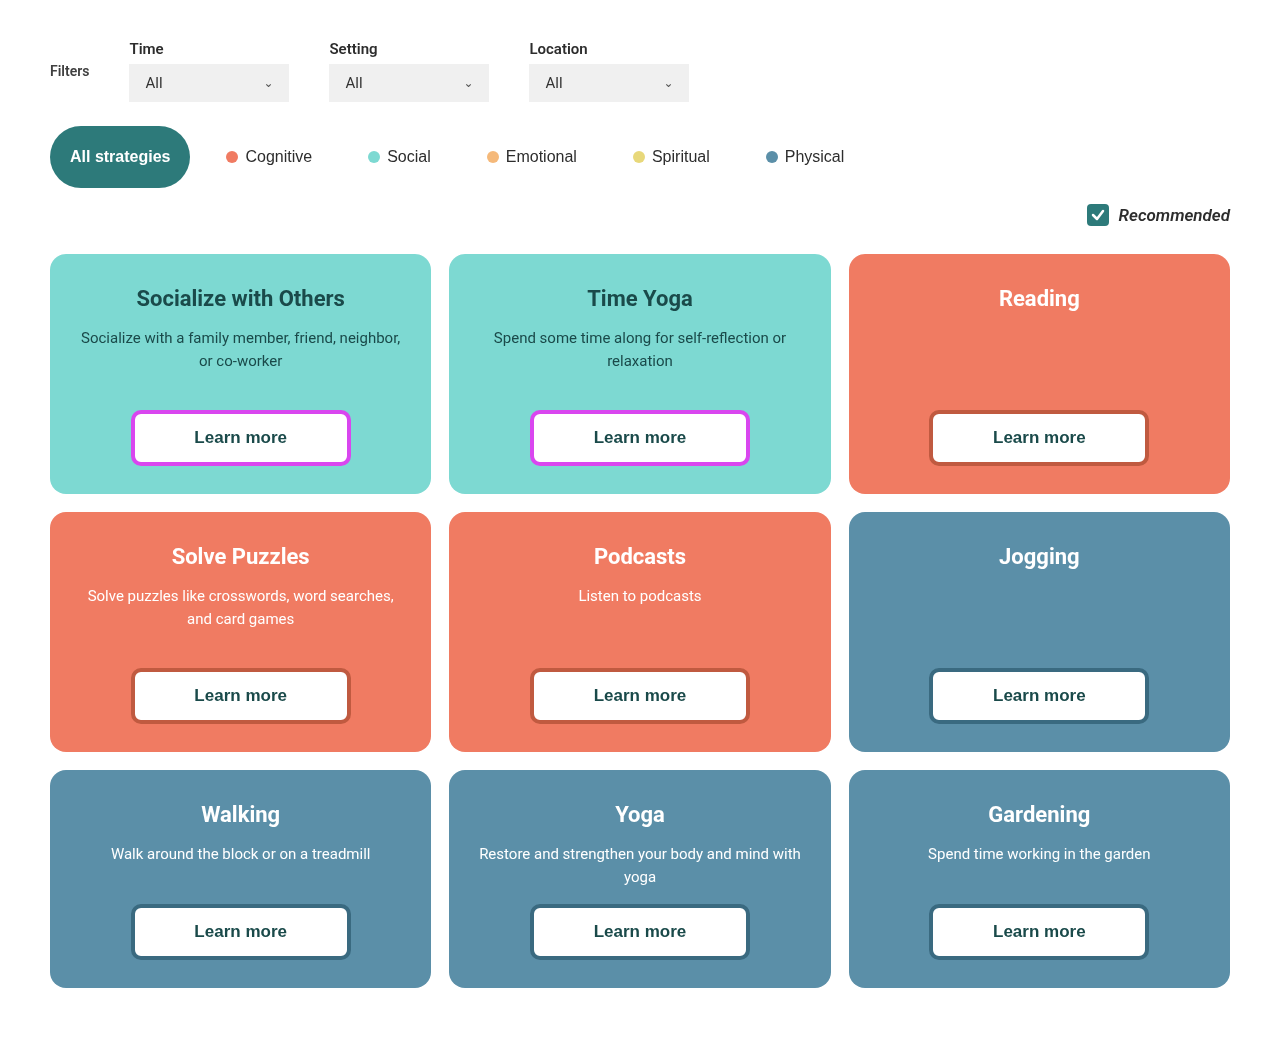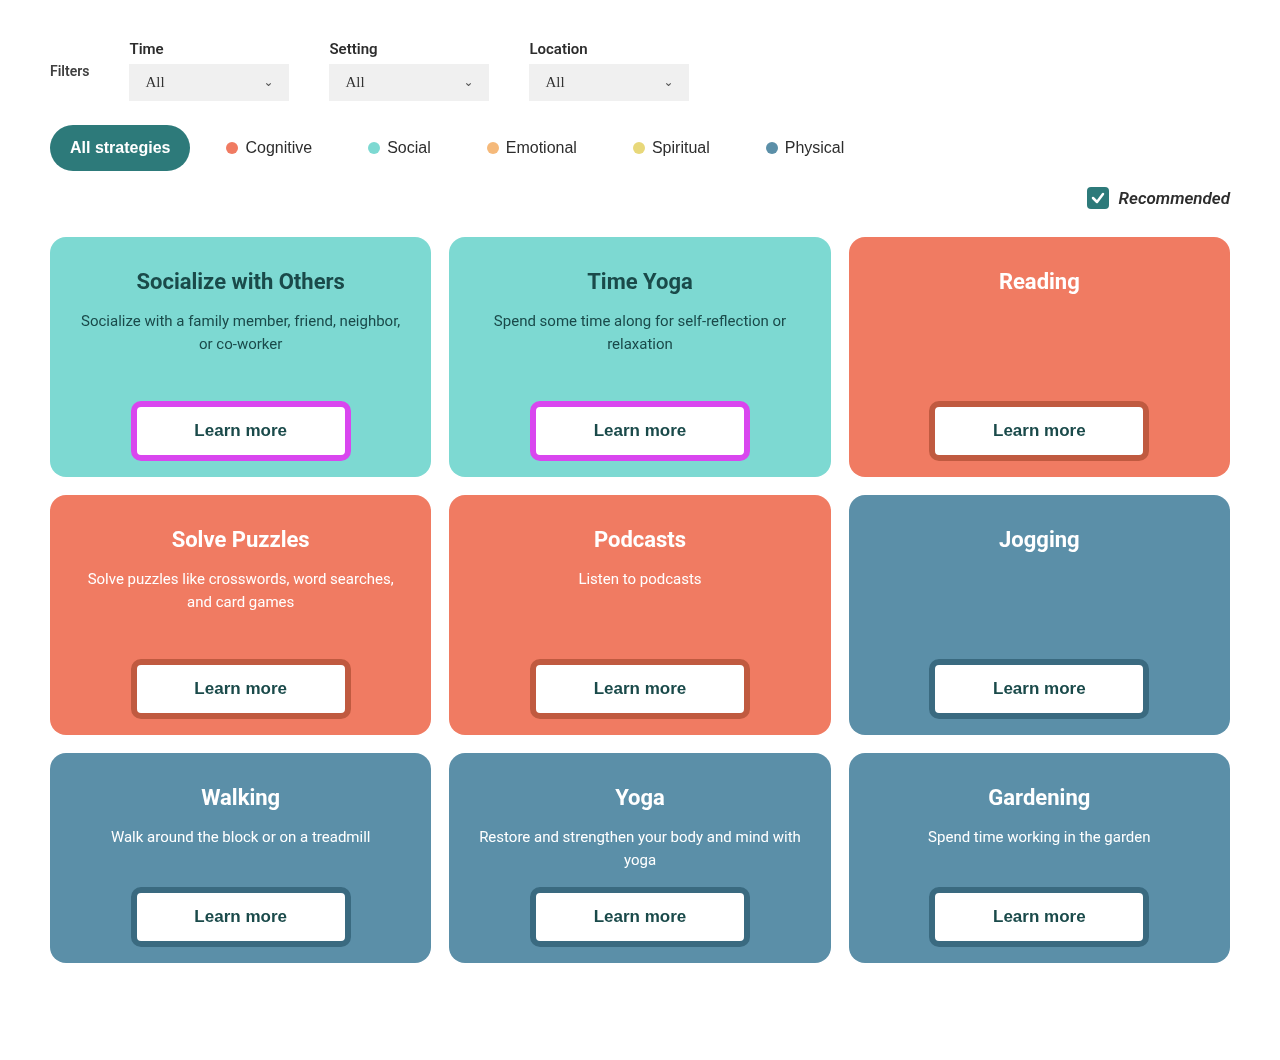--- a/index.html
+++ b/index.html
@@ -38,40 +38,39 @@
       justify-content: space-between;
       background: #f0f0f0;
       border: none;
       border-radius: 0;
       padding: 10px 16px;
       font-size: 15px;
       color: #333;
       cursor: pointer;
       min-width: 160px;
       gap: 20px;
-      font-family: Liberation Serif, serif;
     }
     .chevron {
       font-size: 12px;
       color: #555;
     }
 
     
     .category-row {
       display: flex;
       align-items: center;
       gap: 16px;
       margin-bottom: 16px;
       flex-wrap: wrap;
     }
     .pill {
       display: flex;
       align-items: center;
       gap: 7px;
-      padding: 14px 20px;
+      padding: 22px 20px;
       border-radius: 999px;
       font-size: 16px;
       font-weight: 500;
       cursor: pointer;
       border: none;
       background: transparent;
     }
     .pill.active {
       background: #2d7a7a;
       color: #ffffff;
@@ -118,21 +117,21 @@
     }
 
     
     .cards-grid {
       display: grid;
       grid-template-columns: repeat(3, 1fr);
       gap: 18px;
     }
     .card {
       border-radius: 16px;
-      padding: 32px 28px 16px;
+      padding: 32px 28px 28px;
       display: flex;
       flex-direction: column;
       align-items: center;
       text-align: center;
       gap: 16px;
       min-height: 240px;
     }
     .card.teal { background: #7dd9d2; }
     .card.salmon { background: #f07b62; }
     .card.steel-blue { background: #5b8fa8; }
@@ -149,21 +148,21 @@
       font-size: 15px;
       line-height: 1.5;
     }
     .card.teal .card-desc { color: #1a4a4a; }
     .card.salmon .card-desc { color: #ffffff; }
     .card.steel-blue .card-desc { color: #ffffff; }
 
     .learn-more-btn {
       margin-top: auto;
       background: #ffffff;
-      border: 6px solid #d946ef;
+      border: 4px solid #d946ef;
       border-radius: 10px;
       padding: 14px 36px;
       font-size: 17px;
       font-weight: 700;
       color: #1a4a4a;
       cursor: pointer;
       width: 100%;
       max-width: 220px;
     }
     .card.salmon .learn-more-btn {

